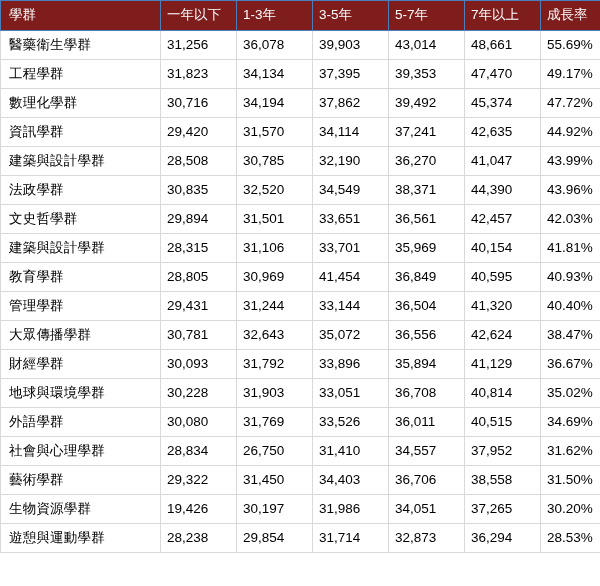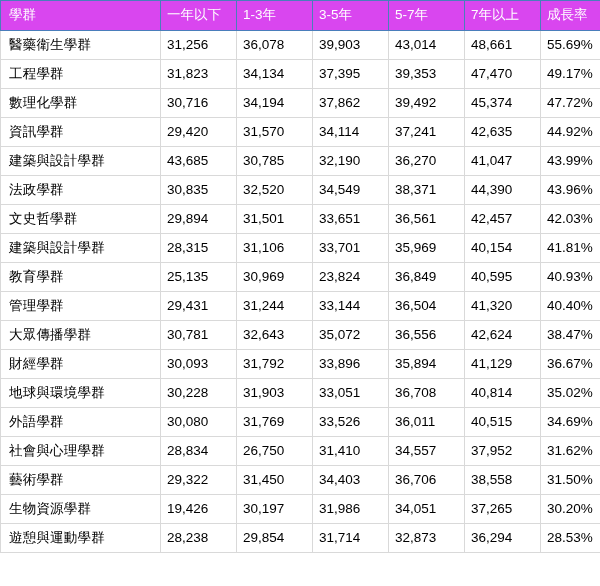--- a/index.html
+++ b/index.html
@@ -23,21 +23,21 @@
   table.salary-table td {
     border: 1px solid #d9d9d9;
     font-size: 13.5px;
     line-height: 1.1;
     padding: 0;
     height: 29px;
     vertical-align: middle;
     box-sizing: border-box;
   }
   table.salary-table thead th {
-    background: #d946ef;
+    background: #7f1d1d;
     color: #ffffff;
     font-weight: normal;
     border: 1px solid #4a7ebb;
     text-align: left;
     padding-left: 6px;
     height: 30px;
   }
   table.salary-table thead th.col-group {
     padding-left: 8px;
   }
@@ -116,21 +116,21 @@
       <td class="name-cell">資訊學群</td>
       <td>29,420</td>
       <td>31,570</td>
       <td>34,114</td>
       <td>37,241</td>
       <td>42,635</td>
       <td>44.92%</td>
     </tr>
     <tr>
       <td class="name-cell">建築與設計學群</td>
-      <td>43,685</td>
+      <td>28,508</td>
       <td>30,785</td>
       <td>32,190</td>
       <td>36,270</td>
       <td>41,047</td>
       <td>43.99%</td>
     </tr>
     <tr>
       <td class="name-cell">法政學群</td>
       <td>30,835</td>
       <td>32,520</td>
@@ -152,23 +152,23 @@
       <td class="name-cell">建築與設計學群</td>
       <td>28,315</td>
       <td>31,106</td>
       <td>33,701</td>
       <td>35,969</td>
       <td>40,154</td>
       <td>41.81%</td>
     </tr>
     <tr>
       <td class="name-cell">教育學群</td>
-      <td>25,135</td>
+      <td>28,805</td>
       <td>30,969</td>
-      <td>23,824</td>
+      <td>41,454</td>
       <td>36,849</td>
       <td>40,595</td>
       <td>40.93%</td>
     </tr>
     <tr>
       <td class="name-cell">管理學群</td>
       <td>29,431</td>
       <td>31,244</td>
       <td>33,144</td>
       <td>36,504</td>

